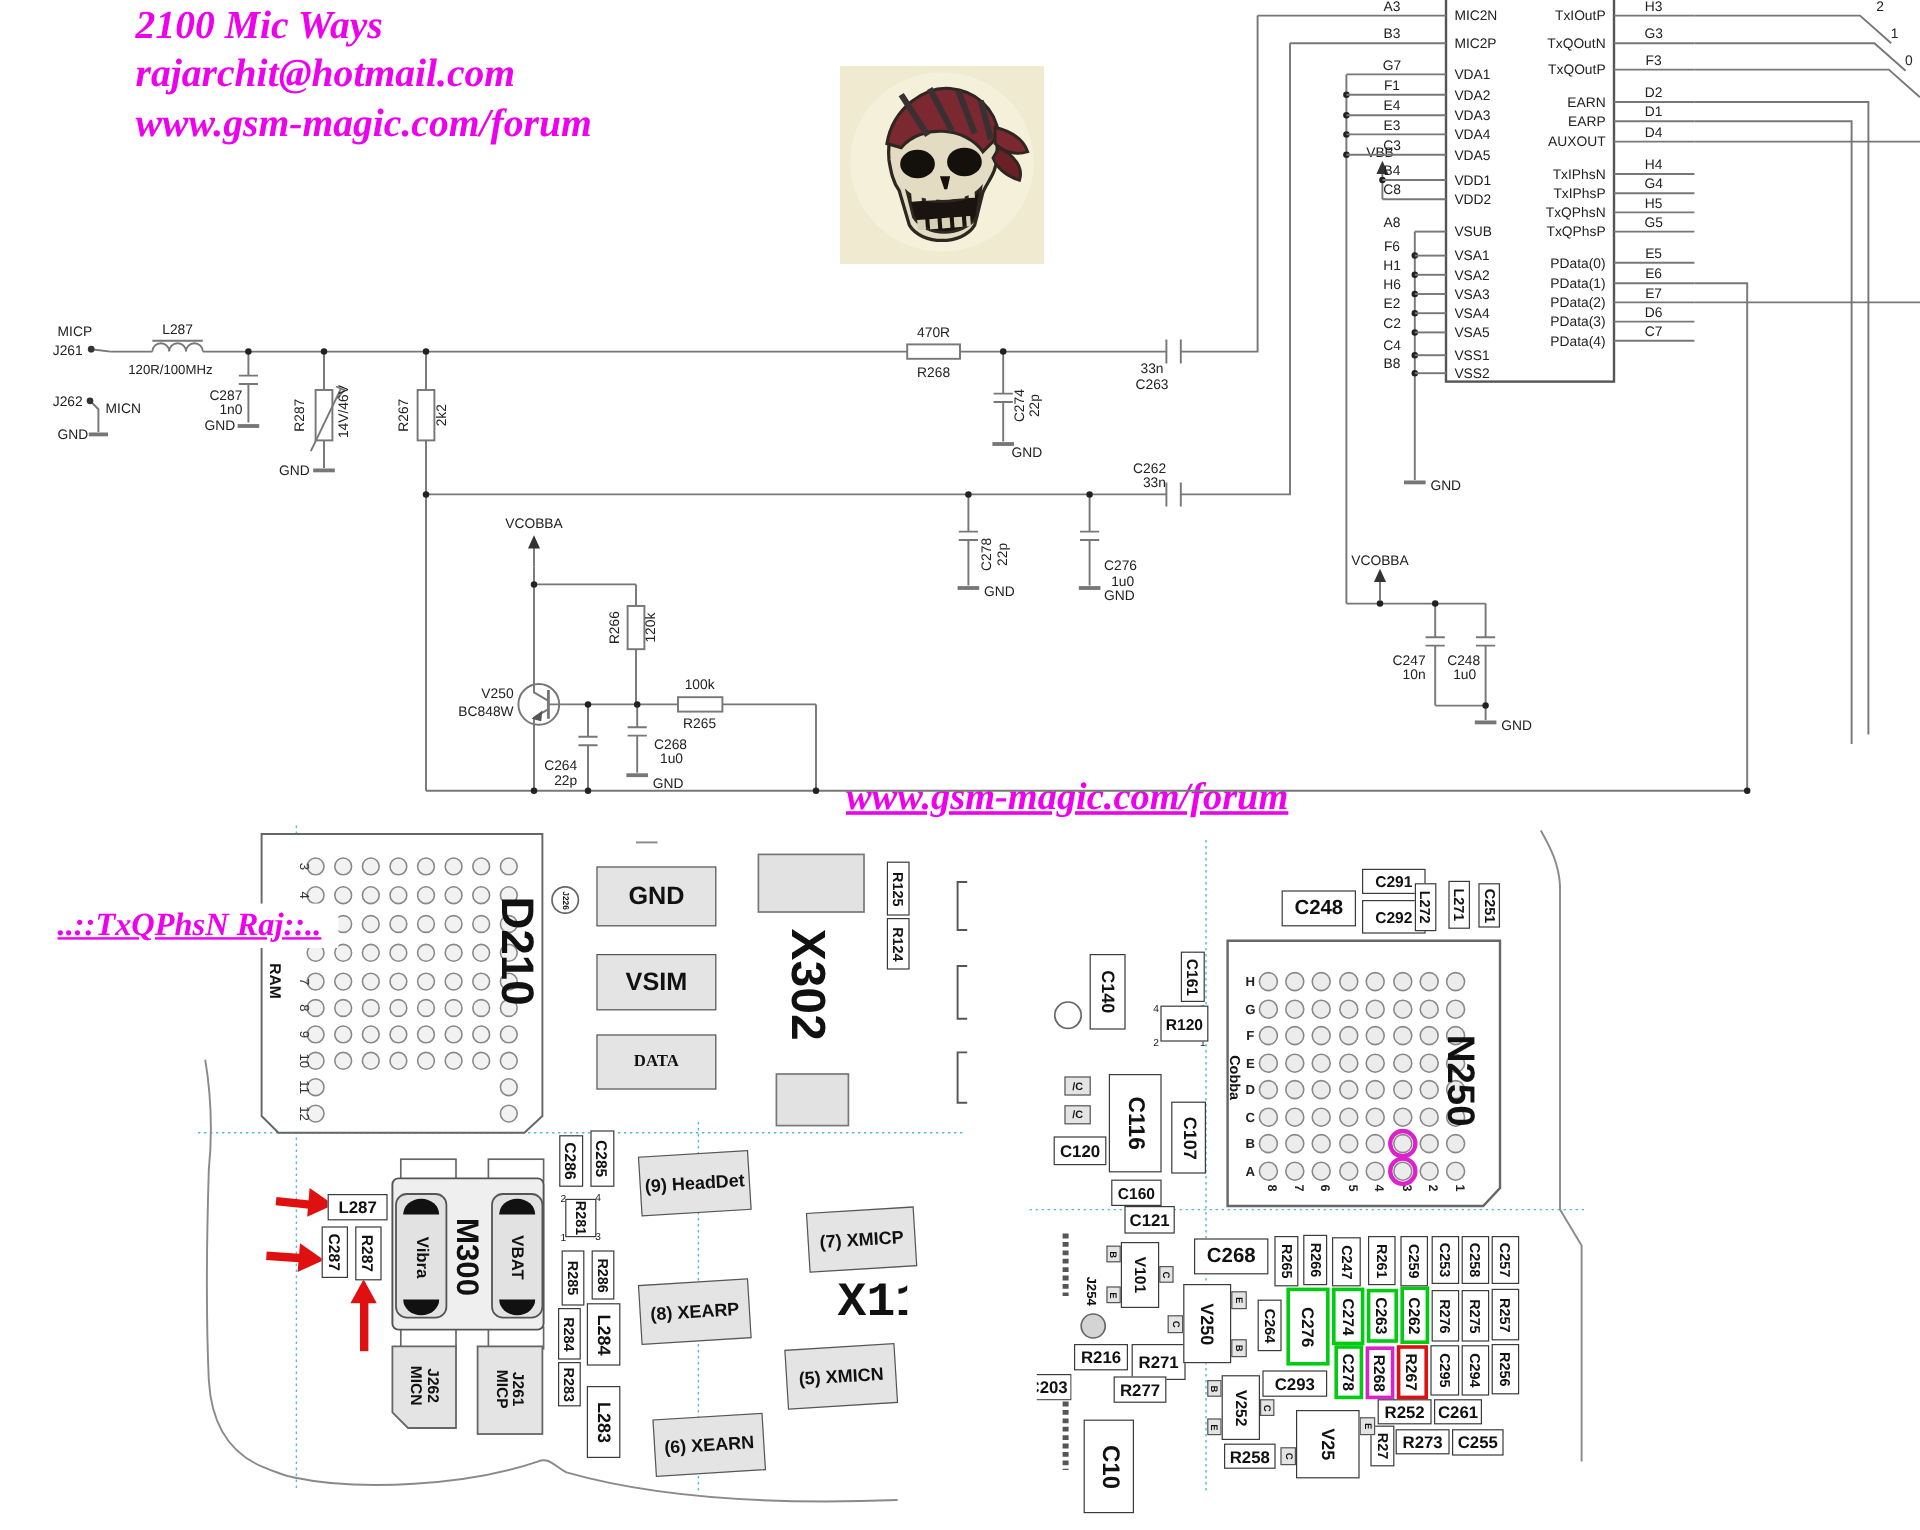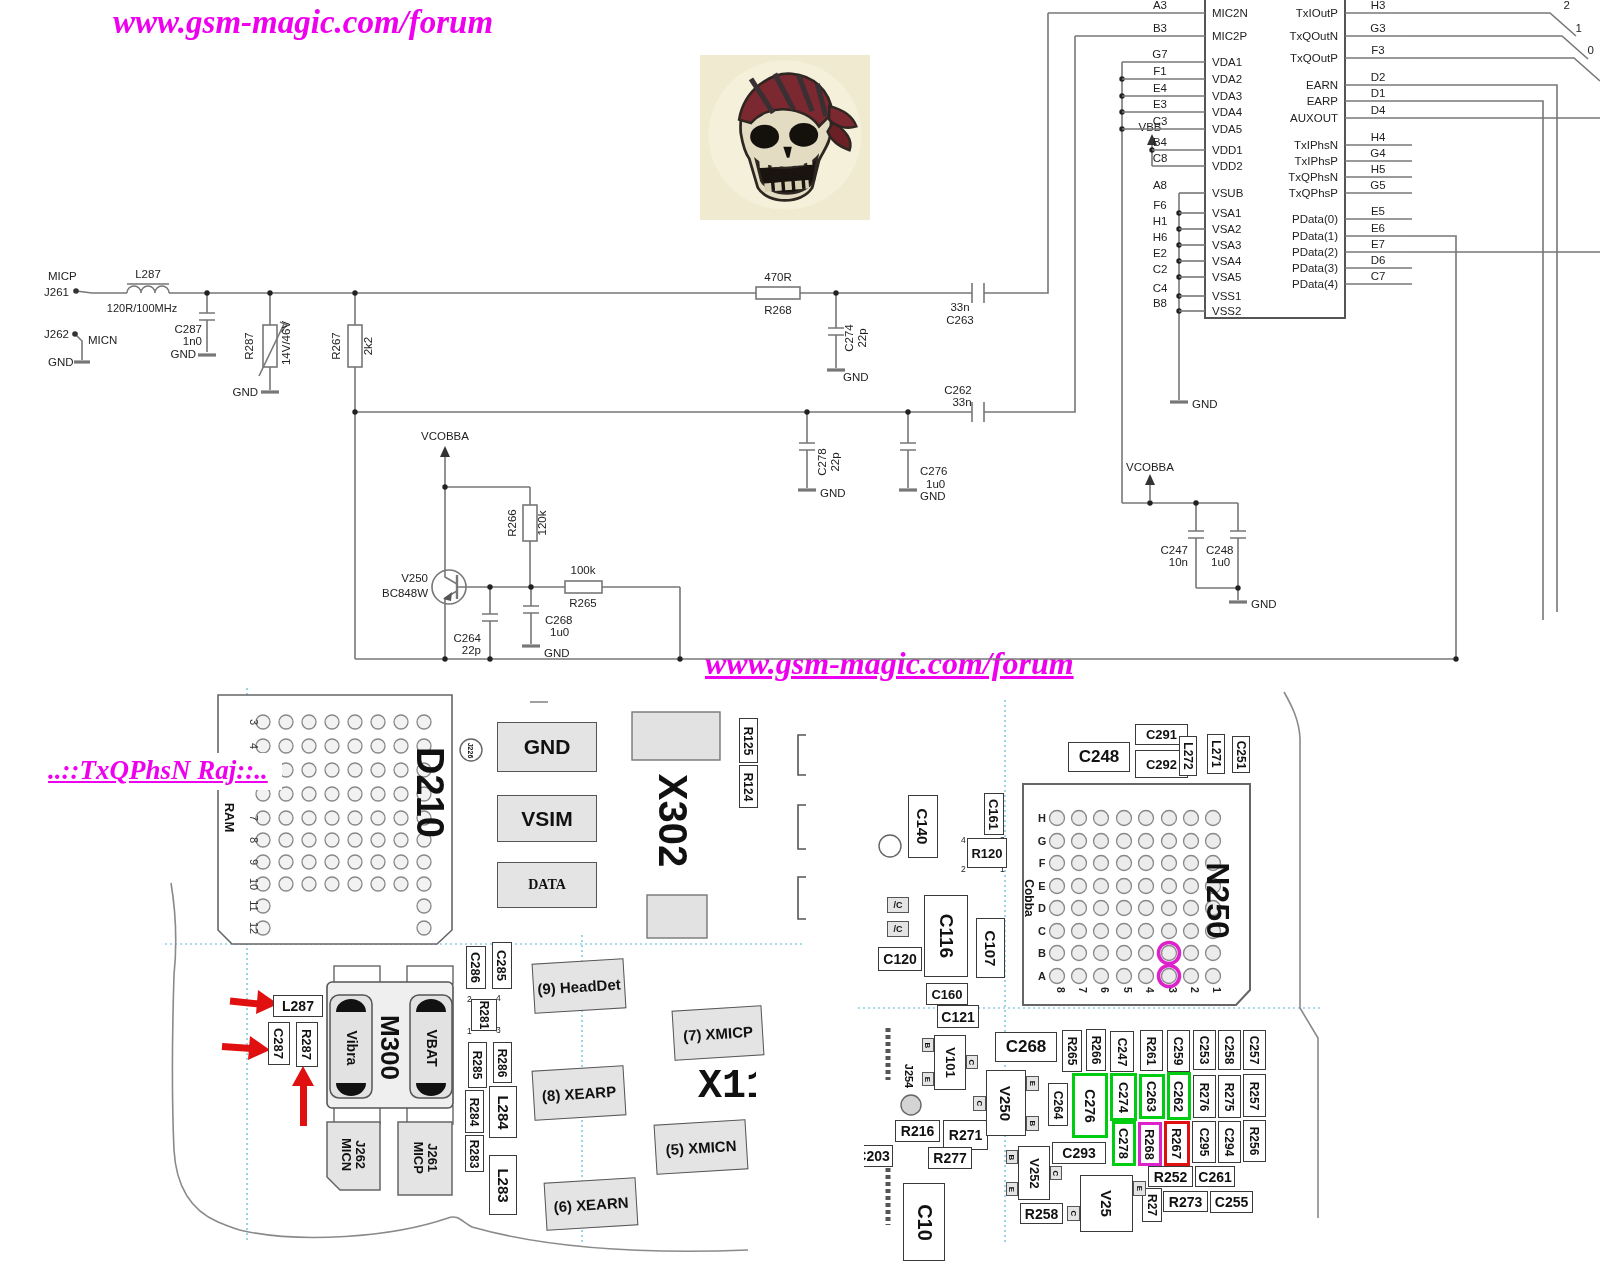--- a/index.html
+++ b/index.html
@@ -532,20 +532,22 @@
     <path d="M78,40 C86,44 90,50 88,56 C82,54 77,50 75,45 Z" fill="#6b2026" stroke="#2e2620" stroke-width="1.4"></path>
     <ellipse cx="38" cy="48" rx="8.5" ry="7" fill="#14100c"></ellipse>
     <ellipse cx="61" cy="47" rx="8.5" ry="7" fill="#14100c"></ellipse>
     <path d="M49,54 L54,54 L52,63 Z" fill="#14100c"></path>
     <path d="M33,62 C40,68 62,68 69,60 L67,74 C60,84 42,84 36,74 Z" fill="#1a1410" stroke="#2e2620" stroke-width="1.4"></path>
     <path d="M35,64 L66,62" stroke="#e3dcc2" stroke-width="5" stroke-dasharray="5 2"></path>
     <path d="M38,78 L64,76" stroke="#d8d0b4" stroke-width="5" stroke-dasharray="4 2"></path>
   </svg>
 
   <div id="titleblock" class="mg" style="left:113px;top:2px;font-size:33px;">
+    <div>2100 Mic Ways</div>
+    <div>rajarchit@hotmail.com</div>
     <div>www.gsm-magic.com/forum</div>
   </div>
   <div class="mg und" style="left:705px;top:645px;font-size:32px;">www.gsm-magic.com/forum</div>
   <div class="mg und" style="left:46px;top:753px;font-size:27px;background:#fff;padding:2px 14px 4px 2px;z-index:4;">..::TxQPhsN Raj::..</div>
 
   <div id="pcb">
       <div class="pb" style="left: 273px; top: 995px; width: 50px; height: 22px; font-size: 14px;">
         <span>L287</span>
       </div>
       <div class="pb rot" style="left: 268px; top: 1022px; width: 22px; height: 43px; font-size: 13px;">

